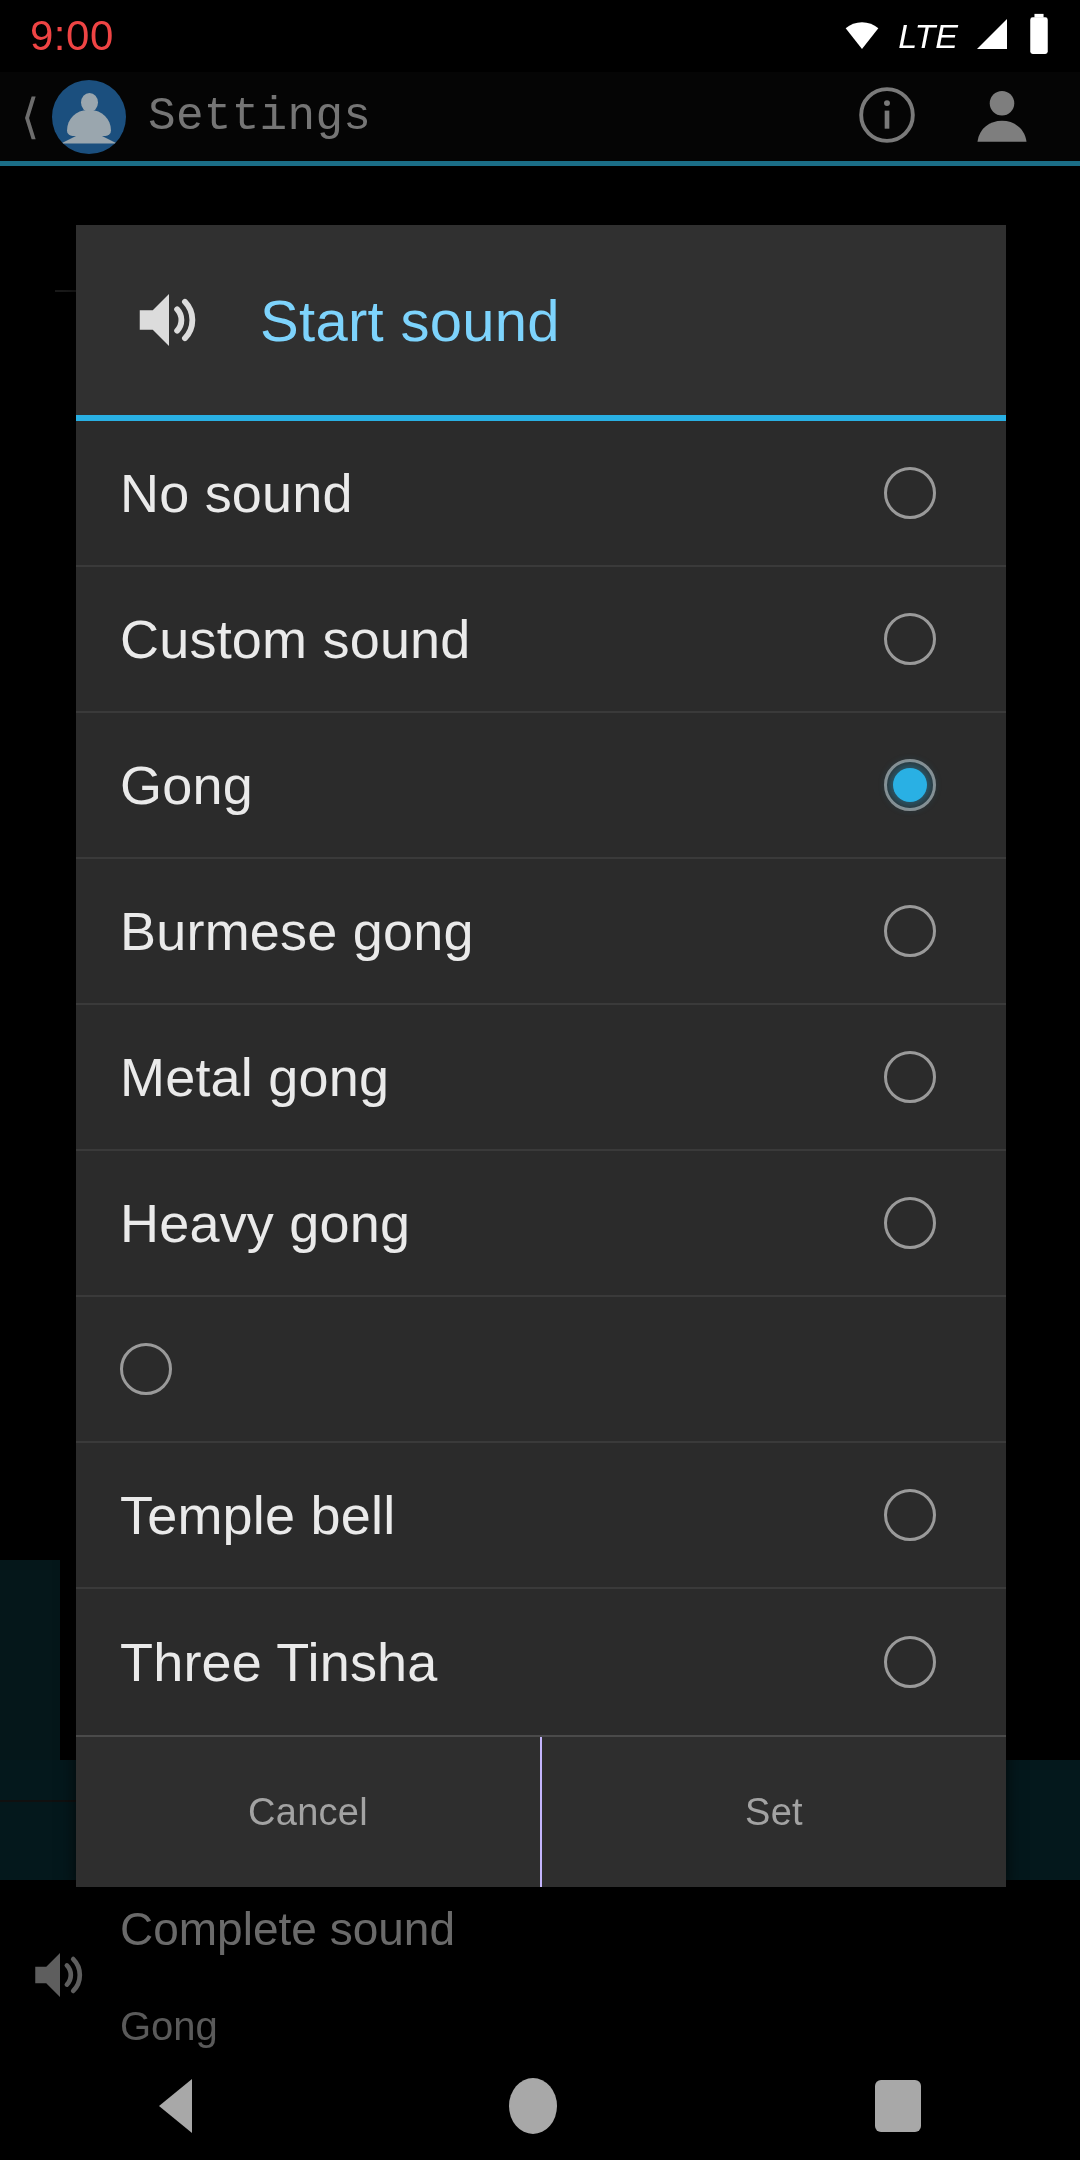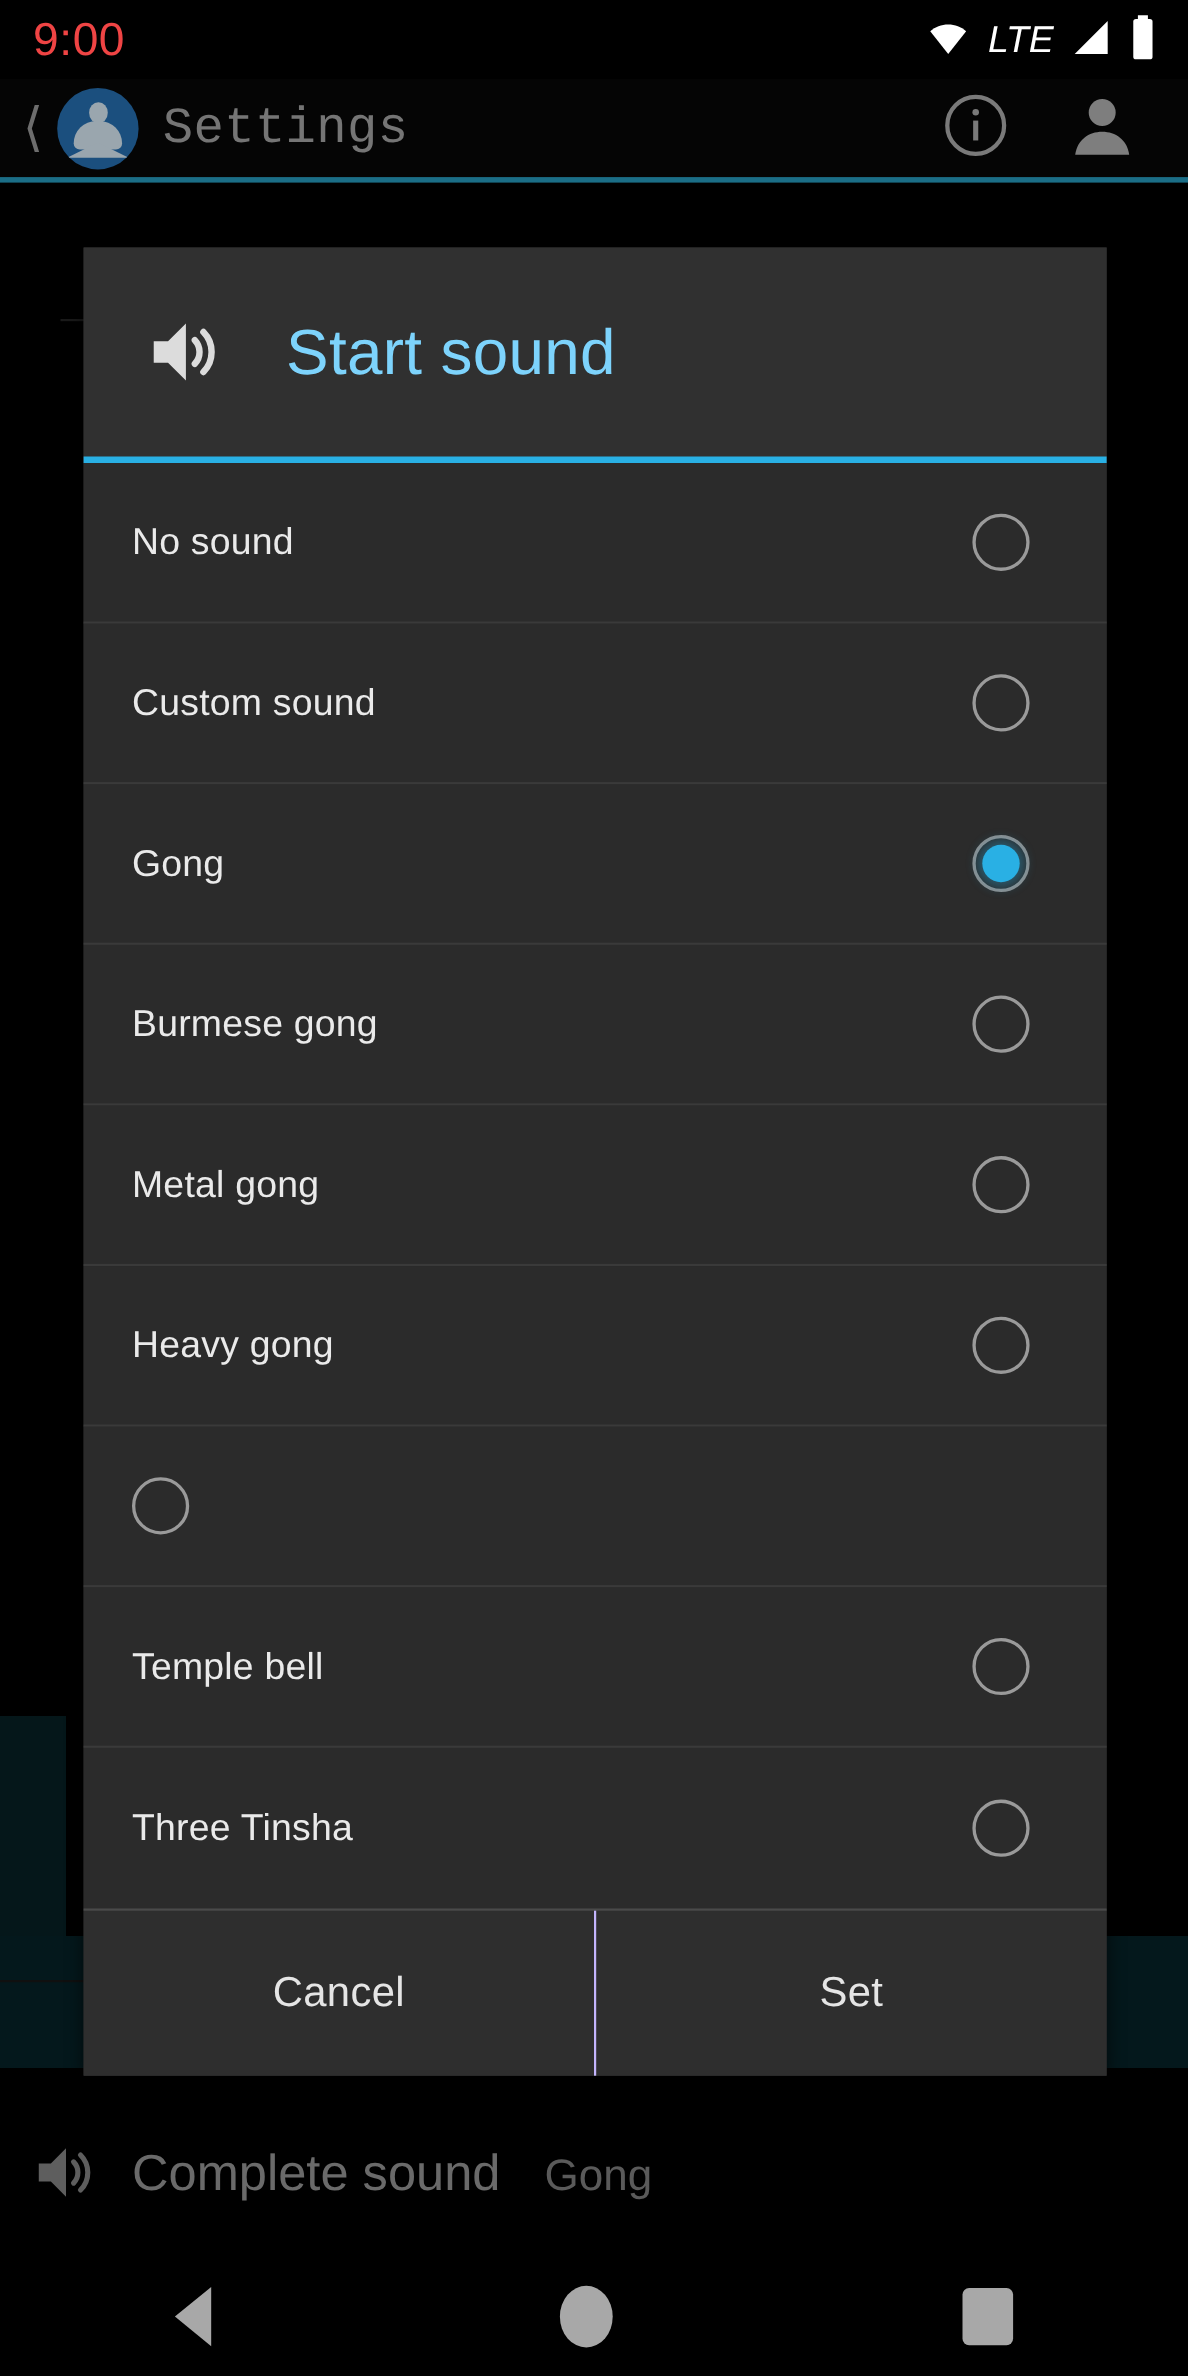--- a/index.html
+++ b/index.html
@@ -60,21 +60,21 @@
   #appbar-actions {
     margin-left: auto; display: flex; align-items: center; gap: 52px; margin-right: 46px;
   }
 
   
   .bg-row {
     position: absolute; left: 0; width: 1080px; display: flex; align-items: center;
   }
   #bg-complete-row { top: 1900px; height: 150px; }
   #bg-complete-icon { width: 120px; display: flex; justify-content: center; align-items: center; }
-  .bg-texts { display: flex; flex-direction: row; gap: 40px; }
+  .bg-texts { display: flex; flex-direction: column; gap: 40px; }
   #bg-complete-title { color: #6a6a6a; font-size: 46px; }
   #bg-complete-sub { color: #5a5a5a; font-size: 40px; margin-top: 8px; }
 
   #bg-faint-1 {
     position: absolute; left: 55px; top: 290px; width: 680px; height: 2px;
     background: #1a1a1a;
   }
   #bg-faint-2 {
     position: absolute; left: 0px; top: 1800px; width: 170px; height: 2px;
     background: #101010;
@@ -109,40 +109,40 @@
   #dialog-title {
     margin-left: 48px; color: #7dd3fc; font-size: 58px; letter-spacing: .3px;
   }
 
   .sound-item {
     height: 146px; display: flex; align-items: center;
     border-bottom: 2px solid #3a3a3a;
     background: #2b2b2b; padding: 0 0 0 44px;
   }
   .sound-item:last-of-type { border-bottom: none; }
-  .sound-label { color: #eaeaea; font-size: 34px; letter-spacing: .2px; flex: 1 1 auto; }
+  .sound-label { color: #eaeaea; font-size: 54px; letter-spacing: .2px; flex: 1 1 auto; }
   .radio {
     width: 52px; height: 52px; border-radius: 50%;
     border: 3px solid #9a9a9a; margin-right: 70px; flex: 0 0 auto;
     position: relative; background: transparent;
   }
   .radio.checked { border-color: #8d8d8d; }
   .radio.checked::after {
     content: ""; position: absolute; left: 50%; top: 50%;
     width: 34px; height: 34px; margin: -17px 0 0 -17px;
     border-radius: 50%; background: #29b0e4;
     box-shadow: 0 0 10px 5px rgba(41,176,228,.35);
   }
 
   #dialog-actions {
     display: flex; height: 152px; border-top: 2px solid #4a4a4a; background: #2e2e2e;
   }
   .dlg-btn {
     flex: 1 1 0; display: flex; align-items: center; justify-content: center;
-    color: #e5e5e5; font-size: 38px; letter-spacing: .3px; background: transparent;
+    color: #a3a3a3; font-size: 38px; letter-spacing: .3px; background: transparent;
     border: none; font-family: "Liberation Sans", sans-serif; cursor: pointer;
   }
   #set-button { border-left: 2px solid #c4b5fd; }
 
   
   #nav-bar {
     position: absolute; left: 0; bottom: 0; width: 1080px; height: 108px;
     background: #000; display: flex; align-items: center; justify-content: space-around;
   }
   #nav-back {

